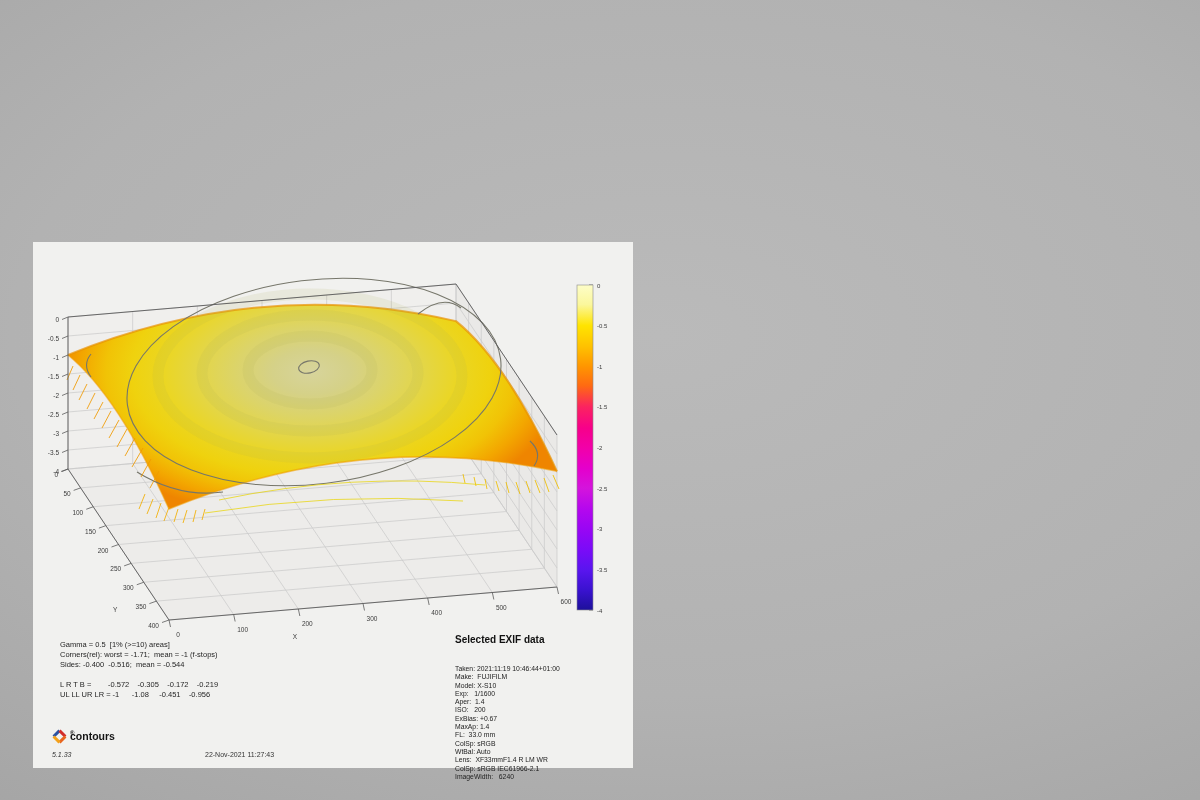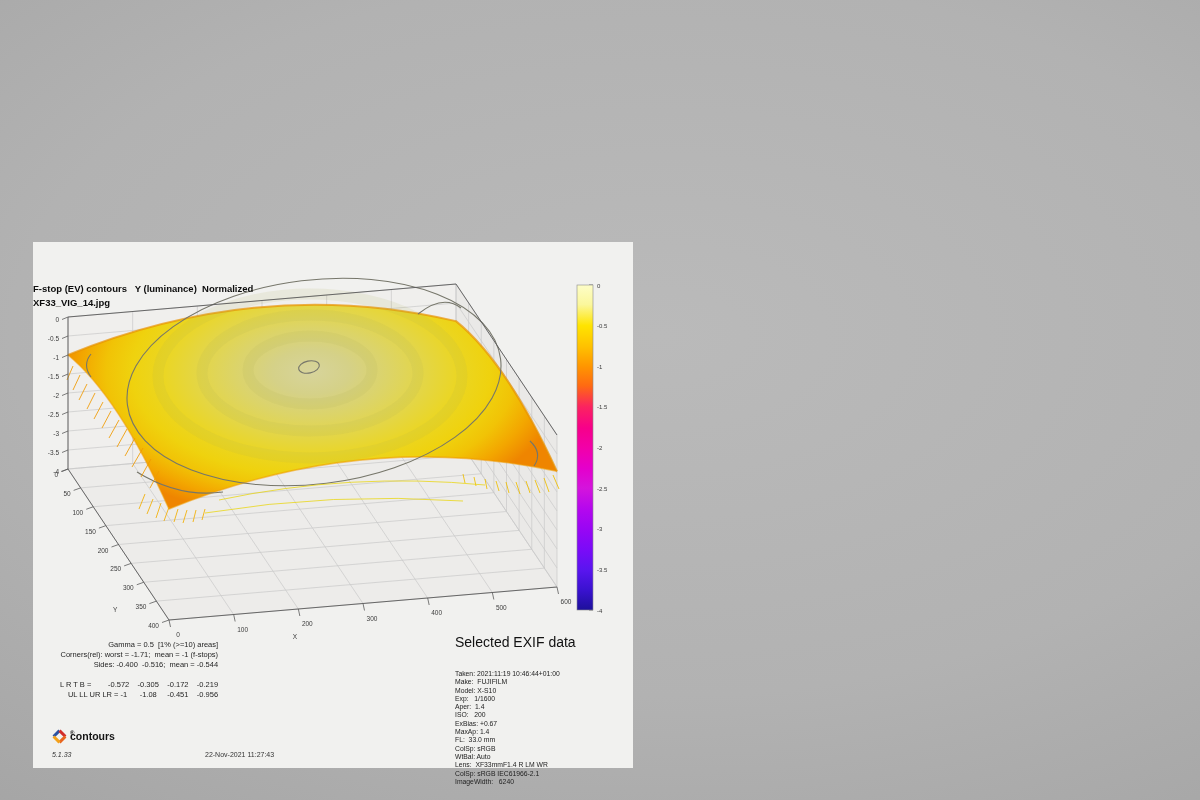--- a/index.html
+++ b/index.html
@@ -10,23 +10,23 @@
   }
   .panel{
     position:absolute;left:33px;top:242px;width:600px;height:526px;
     background:#f1f1ef;
   }
   .panel *{position:absolute;}
   #plot3d{left:0;top:0;pointer-events:none;}
   .title{left:0;top:12px;width:560px;text-align:center;color:#0d0d0d;
     font-weight:bold;font-size:9.5px;line-height:14px;white-space:pre;}
   .stats{left:27px;top:398px;color:#1f1f1f;font-size:7.5px;line-height:10px;white-space:pre;}
-  .sline{position:static !important;min-height:10px;text-align:right;}
+  .sline{position:static !important;min-height:10px;}
   .exif{left:422px;top:392px;width:175px;}
-  .exif-head{position:static !important;font-weight:normal;font-size:14px;color:#111;margin-bottom:20px;}
+  .exif-head{position:static !important;font-weight:bold;font-size:10px;color:#111;margin-bottom:20px;}
   .exif-lines{position:static !important;}
   .eline{position:static !important;font-size:6.8px;line-height:8.3px;color:#222;white-space:pre;}
   .logo{left:19px;top:487px;width:15px;height:15px;}
   .brand{left:37px;top:488px;font-size:10.5px;font-weight:bold;color:#151515;}
   .brand sup{font-size:6px;}
   .version{left:19px;top:509px;font-size:7px;font-style:italic;color:#333;}
   .timestamp{left:172px;top:509px;font-size:7px;color:#333;}
 </style>
 </head>
 <body>
@@ -218,24 +218,20 @@
           <text x="564" y="167.375" text-anchor="start" font-size="6px">-1.5</text>
           <text x="564" y="208" text-anchor="start" font-size="6px">-2</text>
           <text x="564" y="248.625" text-anchor="start" font-size="6px">-2.5</text>
           <text x="564" y="289.25" text-anchor="start" font-size="6px">-3</text>
           <text x="564" y="329.875" text-anchor="start" font-size="6px">-3.5</text>
           <text x="564" y="370.5" text-anchor="start" font-size="6px">-4</text>
         </g>
         <rect x="544" y="43" width="16" height="325" fill="url(#cbg)" stroke="#8a8a8a" stroke-width="0.6"></rect>
       </svg>
 
-    <div class="title">
-      <div>F-stop (EV) contours   Y (luminance)  Normalized</div>
-      <div>XF33_VIG_14.jpg</div>
-    </div>
 
     <div class="stats"><div class="sline">Gamma = 0.5  [1% (&gt;=10) areas]</div><div class="sline">Corners(rel): worst = -1.71;  mean = -1 (f-stops)</div><div class="sline">Sides: -0.400  -0.516;  mean = -0.544</div><div class="sline"></div><div class="sline">L R T B =        -0.572    -0.305    -0.172    -0.219</div><div class="sline">UL LL UR LR = -1      -1.08     -0.451    -0.956</div></div>
 
     <div class="exif">
       <div class="exif-head">Selected EXIF data</div>
       <div class="exif-lines">
           <div class="eline">Taken: 2021:11:19 10:46:44+01:00</div>
           <div class="eline">Make:  FUJIFILM</div>
           <div class="eline">Model: X-S10</div>
           <div class="eline">Exp:   1/1600</div>

